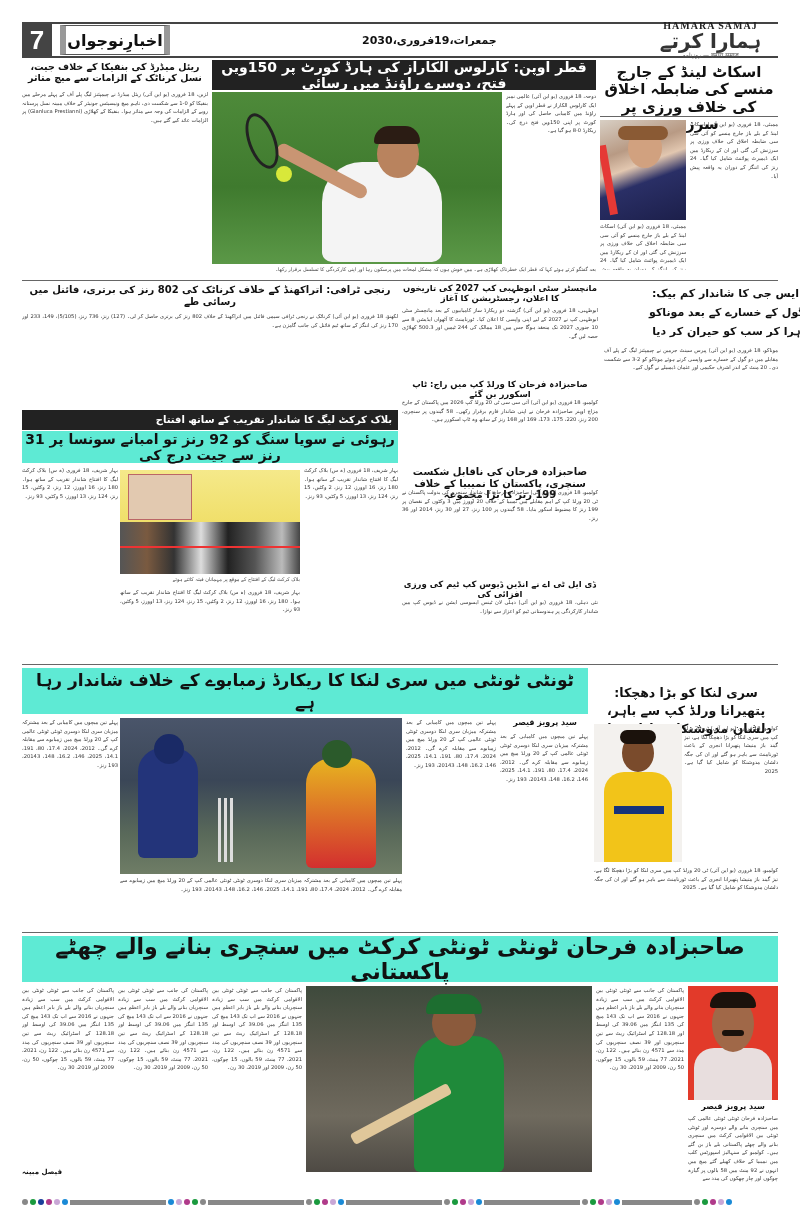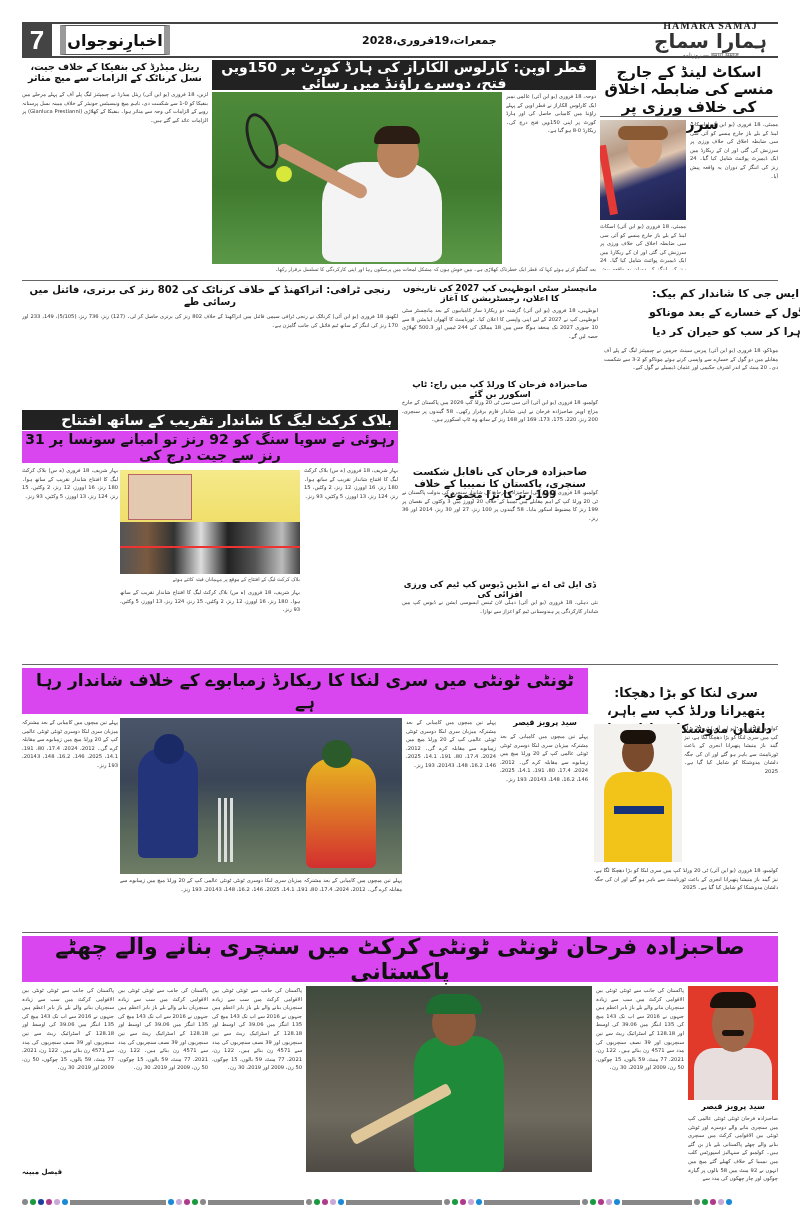--- a/index.html
+++ b/index.html
@@ -12,39 +12,39 @@
   .section-name { margin-left: 8px; width: 110px; height: 30px; border: 1px solid #555; border-left: 6px solid #999; border-right: 6px solid #999; font: bold 16px "DejaVu Sans", sans-serif; display: flex; align-items: center; justify-content: center; direction: rtl; }
   .date { position: absolute; left: 340px; top: 10px; font: bold 11px "DejaVu Sans", sans-serif; direction: rtl; }
   .logo { position: absolute; right: 0; top: -4px; width: 135px; text-align: center; }
   .logo-en { font: bold 10px "Liberation Serif", serif; letter-spacing: 1px; color: #222; }
   .logo-ur { font: bold 20px "DejaVu Sans", sans-serif; color: #333; direction: rtl; line-height: 20px; }
   .logo-sub { font-size: 6px; color: #555; }
   
   .body-text { font-size: 5.2px; line-height: 8.6px; color: #333; direction: rtl; text-align: justify; overflow: hidden; }
   .hl { font-weight: bold; color: #111; direction: rtl; text-align: center; line-height: 1.15; }
   .band-dark { background: #222; color: #fff; }
-  .band-salmon { background: #d946ef; }
+  .band-salmon { background: #5eead4; }
   .photo { overflow: hidden; }
   .rule { background: #666; }
   .caption { font-size: 5px; color: #444; direction: rtl; text-align: right; }
   .byline { font-size: 8px; font-weight: bold; direction: rtl; text-align: center; }
   .dots { display: flex; align-items: center; gap: 2px; }
   .dot { width: 6px; height: 6px; border-radius: 50%; }
   .bar { height: 5px; background: #888; }
 </style>
 </head>
 <body>
 
 <div class="abs masthead">
   <div class="page-num">7</div>
   <div class="section-name">اخبارِنوجواں</div>
-  <div class="date">جمعرات،19فروری،2028</div>
+  <div class="date">جمعرات،19فروری،2030</div>
   <div class="logo">
     <div class="logo-en">HAMARA SAMAJ</div>
-    <div class="logo-ur">ہمارا سماج</div>
+    <div class="logo-ur">ہمارا کرتے</div>
     <div class="logo-sub">روزنامہ — हमारा समाज</div>
   </div>
 </div>
 
 <div class="abs" style="left:600px; top:64px; width:178px; height:50px;">
   <div class="hl" style="font-size:15px;">اسکاٹ لینڈ کے جارج منسے کی ضابطہ اخلاق کی خلاف ورزی پر سرزنش</div>
 </div>
 <div class="abs rule" style="left:600px; top:116px; width:178px; height:1px;"></div>
 <div class="abs body-text" style="left:690px; top:120px; width:88px; height:150px;">ممبئی، 18 فروری (یو این آئی) اسکاٹ لینڈ کے بلے باز جارج منسے کو آئی سی سی ضابطہ اخلاق کی خلاف ورزی پر سرزنش کی گئی اور ان کے ریکارڈ میں ایک ڈیمیرٹ پوائنٹ شامل کیا گیا۔ 24 رنز کی اننگز کے دوران یہ واقعہ پیش آیا۔</div>
 <div class="abs photo" style="left:600px; top:120px; width:86px; height:100px; background:linear-gradient(160deg,#d8cfc4 0%,#b89a84 30%,#e2c7b0 45%,#2a2f66 60%,#1c1f4a 100%);">
@@ -99,21 +99,21 @@
   <div class="hl" style="font-size:10px;">صاحبزادہ فرحان کی ناقابل شکست سنچری، پاکستان کا نمیبیا کے خلاف 199 رنز کا بڑا مجموعہ</div>
 </div>
 <div class="abs body-text" style="left:402px; top:488px; width:196px; height:90px;">کولمبو، 18 فروری (یو این آئی) صاحبزادہ فرحان کی شاندار سنچری کی بدولت پاکستان نے ٹی 20 ورلڈ کپ کے اہم مقابلے میں نمیبیا کے خلاف 20 اوورز میں 3 وکٹوں کے نقصان پر 199 رنز کا مضبوط اسکور بنایا۔ 58 گیندوں پر 100 رنز، 27 اور 30 رنز، 2014 اور 36 رنز۔</div>
 
 <div class="abs" style="left:402px; top:580px; width:196px; height:16px;">
   <div class="hl" style="font-size:8.5px;">ڈی ایل ٹی اے نے انڈین ڈیوس کپ ٹیم کی ورزی افزائی کی</div>
 </div>
 <div class="abs body-text" style="left:402px; top:598px; width:196px; height:64px;">نئی دہلی، 18 فروری (یو این آئی) دہلی لان ٹینس ایسوسی ایشن نے ڈیوس کپ میں شاندار کارکردگی پر ہندوستانی ٹیم کو اعزاز سے نوازا۔</div>
 
 <div class="abs band-dark" style="left:22px; top:410px; width:376px; height:20px; display:flex; align-items:center; justify-content:flex-end; padding-right:6px;">
-  <div class="hl" style="color:#fff; font-size:14px;">بلاک کرکٹ لیگ کا شاندار تقریب کے ساتھ افتتاح</div>
+  <div class="hl" style="color:#fff; font-size:10px;">بلاک کرکٹ لیگ کا شاندار تقریب کے ساتھ افتتاح</div>
 </div>
 <div class="abs band-salmon" style="left:22px; top:431px; width:376px; height:32px; display:flex; align-items:center; justify-content:center;">
   <div class="hl" style="font-size:14px;">رہوئی نے سویا سنگ کو 92 رنز تو امبانے سونسا پر 31 رنز سے جیت درج کی</div>
 </div>
 <div class="abs body-text" style="left:22px; top:466px; width:96px; height:196px;">بہار شریف، 18 فروری (ہ س) بلاک کرکٹ لیگ کا افتتاح شاندار تقریب کے ساتھ ہوا۔ 180 رنز، 16 اوورز، 12 رنز، 2 وکٹیں، 15 رنز، 124 رنز، 13 اوورز، 5 وکٹیں، 93 رنز۔</div>
 <div class="abs photo" style="left:120px; top:470px; width:180px; height:104px; background:linear-gradient(180deg,#f5e98a 0%,#f0df6a 50%,#d8c7a0 100%);">
   <div style="position:absolute; left:8px; top:4px; width:64px; height:46px; background:#e2c9b0; border:1px solid #b66;"></div>
   <div style="position:absolute; left:0; top:52px; width:180px; height:52px; background:linear-gradient(90deg,#555 0%,#7a5a40 15%,#333 30%,#ddd 45%,#222 60%,#555 75%,#bbb 90%,#444 100%);"></div>
   <div style="position:absolute; left:0; top:76px; width:180px; height:2px; background:#e33;"></div>
 </div>

